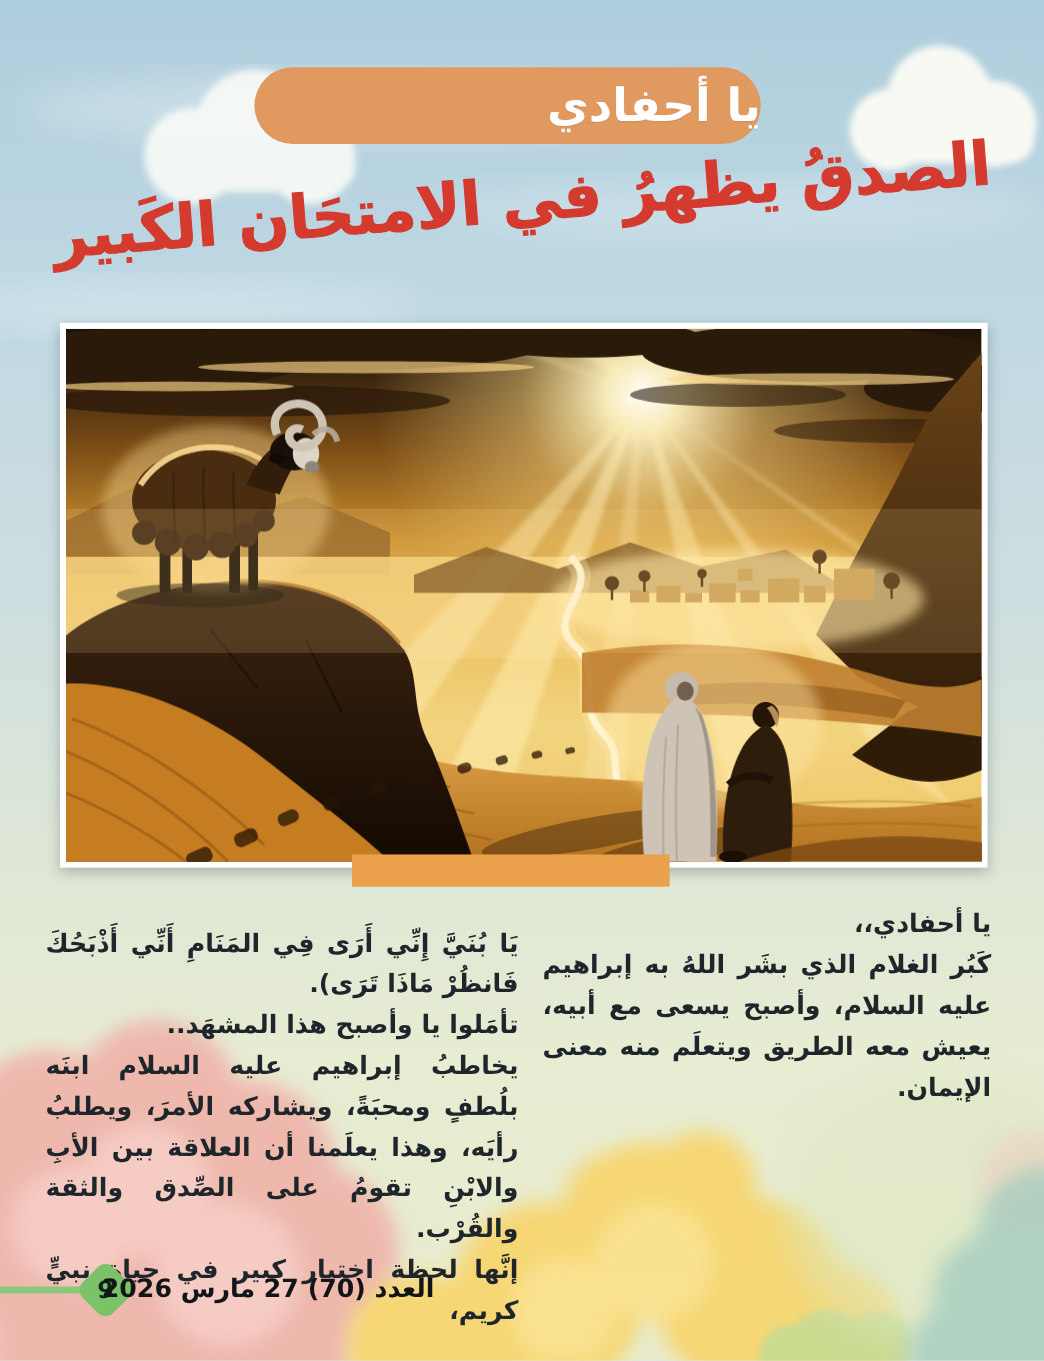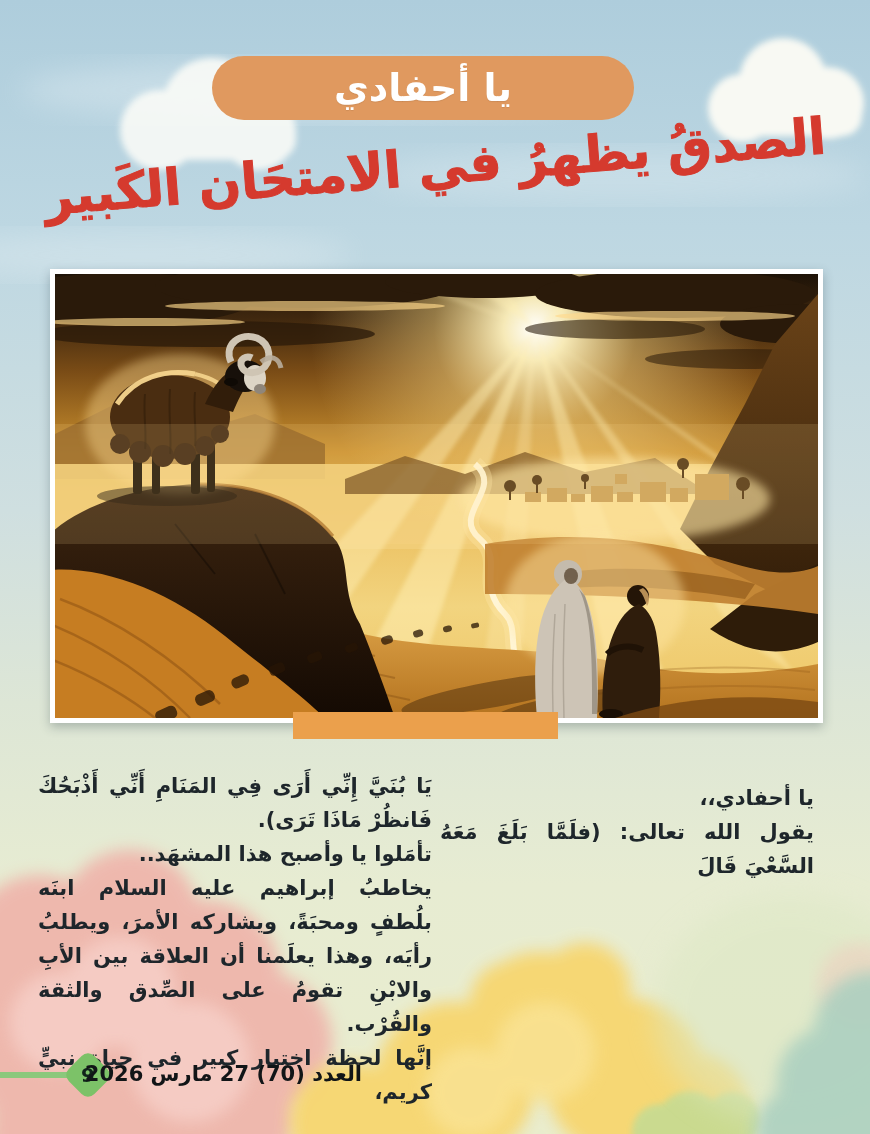--- a/index.html
+++ b/index.html
@@ -8,21 +8,21 @@
   .page {
     position:relative; width:870px; height:1134px; overflow:hidden;
     background:#c9dce2;
   }
   .bg-svg { position:absolute; inset:0; width:870px; height:1134px; }
 
   
   .banner {
     position:absolute; left:212px; top:56px; width:422px; height:64px;
     background:#e0995f; border-radius:32px;
-    display:flex; align-items:center; justify-content:center;
+    display:flex; align-items:center; justify-content:flex-start;
   }
   .banner span {
     color:#ffffff; font-size:38px; font-weight:bold; line-height:1;
     text-shadow:0 1px 1px rgba(0,0,0,.08);
   }
 
   
   .title {
     position:absolute; left:0; top:138px; width:870px;
     text-align:center; color:#d53a2e;
@@ -45,21 +45,21 @@
     background:#eba04c;
   }
 
   
   .col {
     position:absolute; top:753px;
     direction:rtl; text-align:justify;
     font-size:21px; line-height:34px; font-weight:bold; color:#1e262b;
   }
   .col p { margin:0; }
-  .col-right { left:440px; width:374px;margin-top:28px; }
+  .col-right { left:452px; width:374px; }
   .col-left  { left:38px;  width:394px;margin-top:16px; }
 
   
   .footer-line {
     position:absolute; left:0; top:1072px; width:74px; height:6px;
     background:#8cc87c; border-radius:0 3px 3px 0;
   }
   .page-diamond {
     position:absolute; left:70px; top:1057px; width:36px; height:36px;
     background:#7cc268; border-radius:9px; transform:rotate(45deg);
@@ -358,21 +358,21 @@
       </g>
       <path d="M560,444 C620,424 690,418 763,428 L763,444 Z" fill="#7c4a13" opacity="0.8"></path>
       <rect x="0" y="150" width="763" height="120" fill="#ffdf96" opacity="0.15"></rect>
     </svg>
   </figure>
 
   <div class="caption-bar"></div>
 
   <div class="col col-right">
     <p>يا أحفادي،،</p>
-    <p>يقول الله تعالى: (فلَمَّا بَلَغَ مَعَهُ السَّعْيَ قَالَ</p>
+    <p>كَبُر الغلام الذي بشَر اللهُ به إبراهيم عليه السلام، وأصبح يسعى مع أبيه، يعيش معه الطريق ويتعلَم منه معنى الإيمان.</p>
   </div>
   <div class="col col-left">
     <p>يَا بُنَيَّ إِنِّي أَرَى فِي المَنَامِ أَنِّي أَذْبَحُكَ فَانظُرْ مَاذَا تَرَى).</p>
     <p>تأمَلوا يا وأصبح هذا المشهَد..</p>
     <p>يخاطبُ إبراهيم عليه السلام ابنَه بلُطفٍ ومحبَةً، ويشاركه الأمرَ، ويطلبُ رأيَه، وهذا يعلَمنا أن العلاقة بين الأبِ والابْنِ تقومُ على الصِّدق والثقة والقُرْب.</p>
     <p>إنَّها لحظة اختبار كبير في حياة نبيٍّ كريم،</p>
   </div>
 
   <div class="footer-line"></div>
   <div class="page-diamond"></div>

